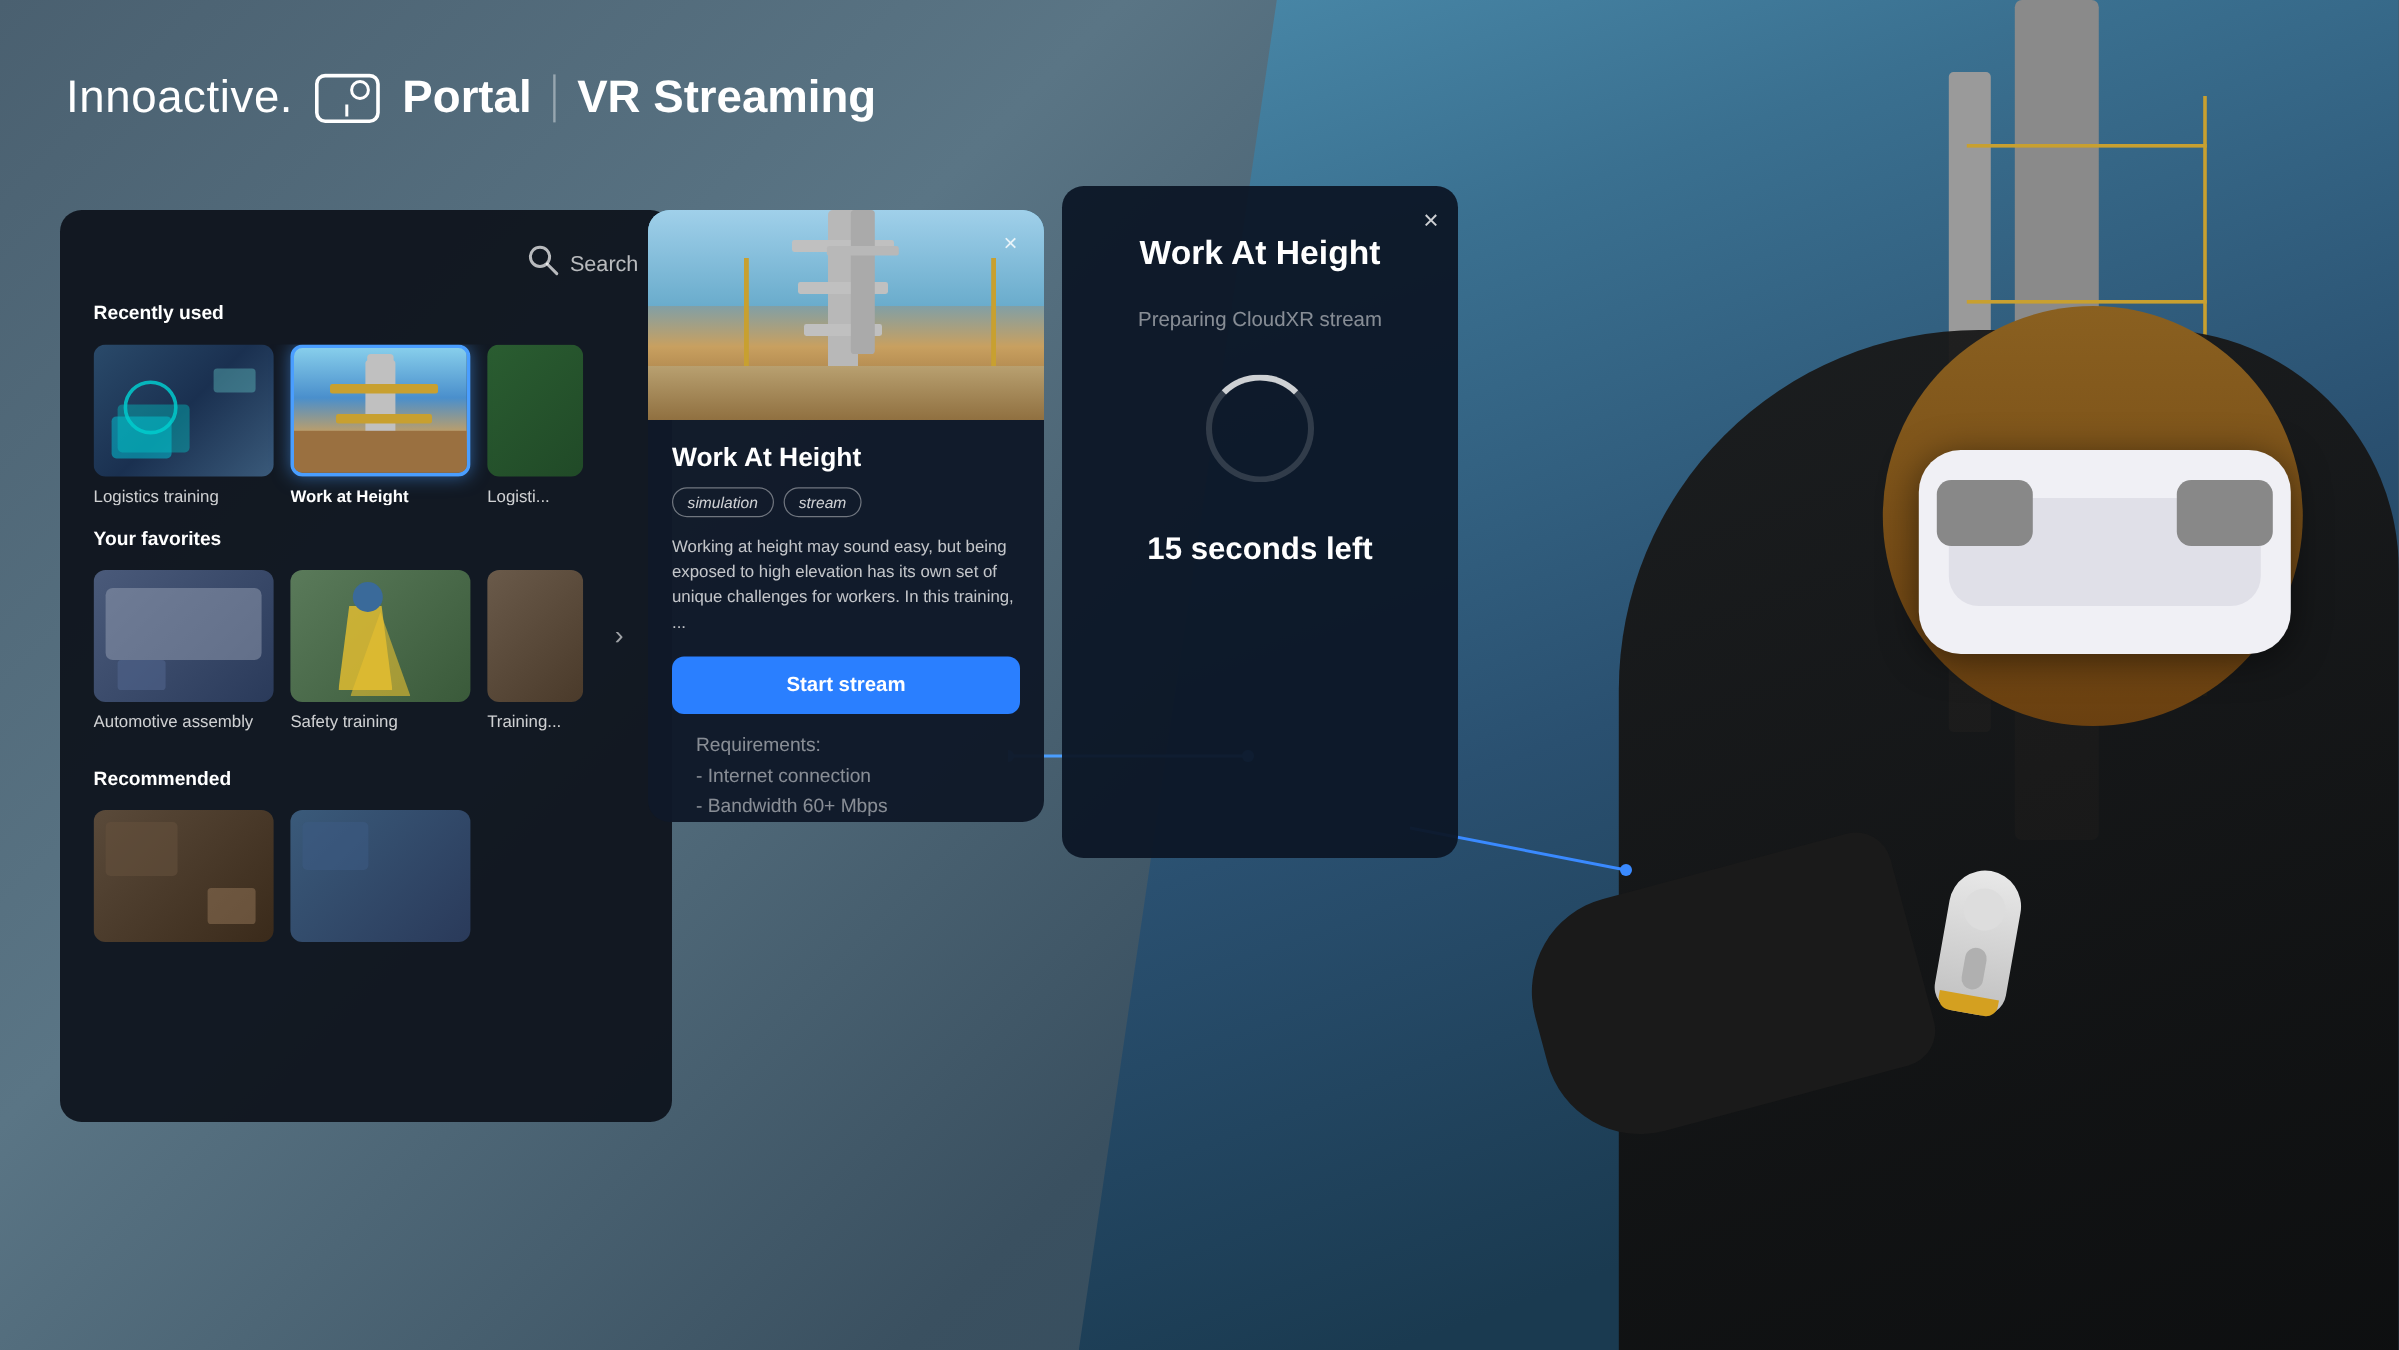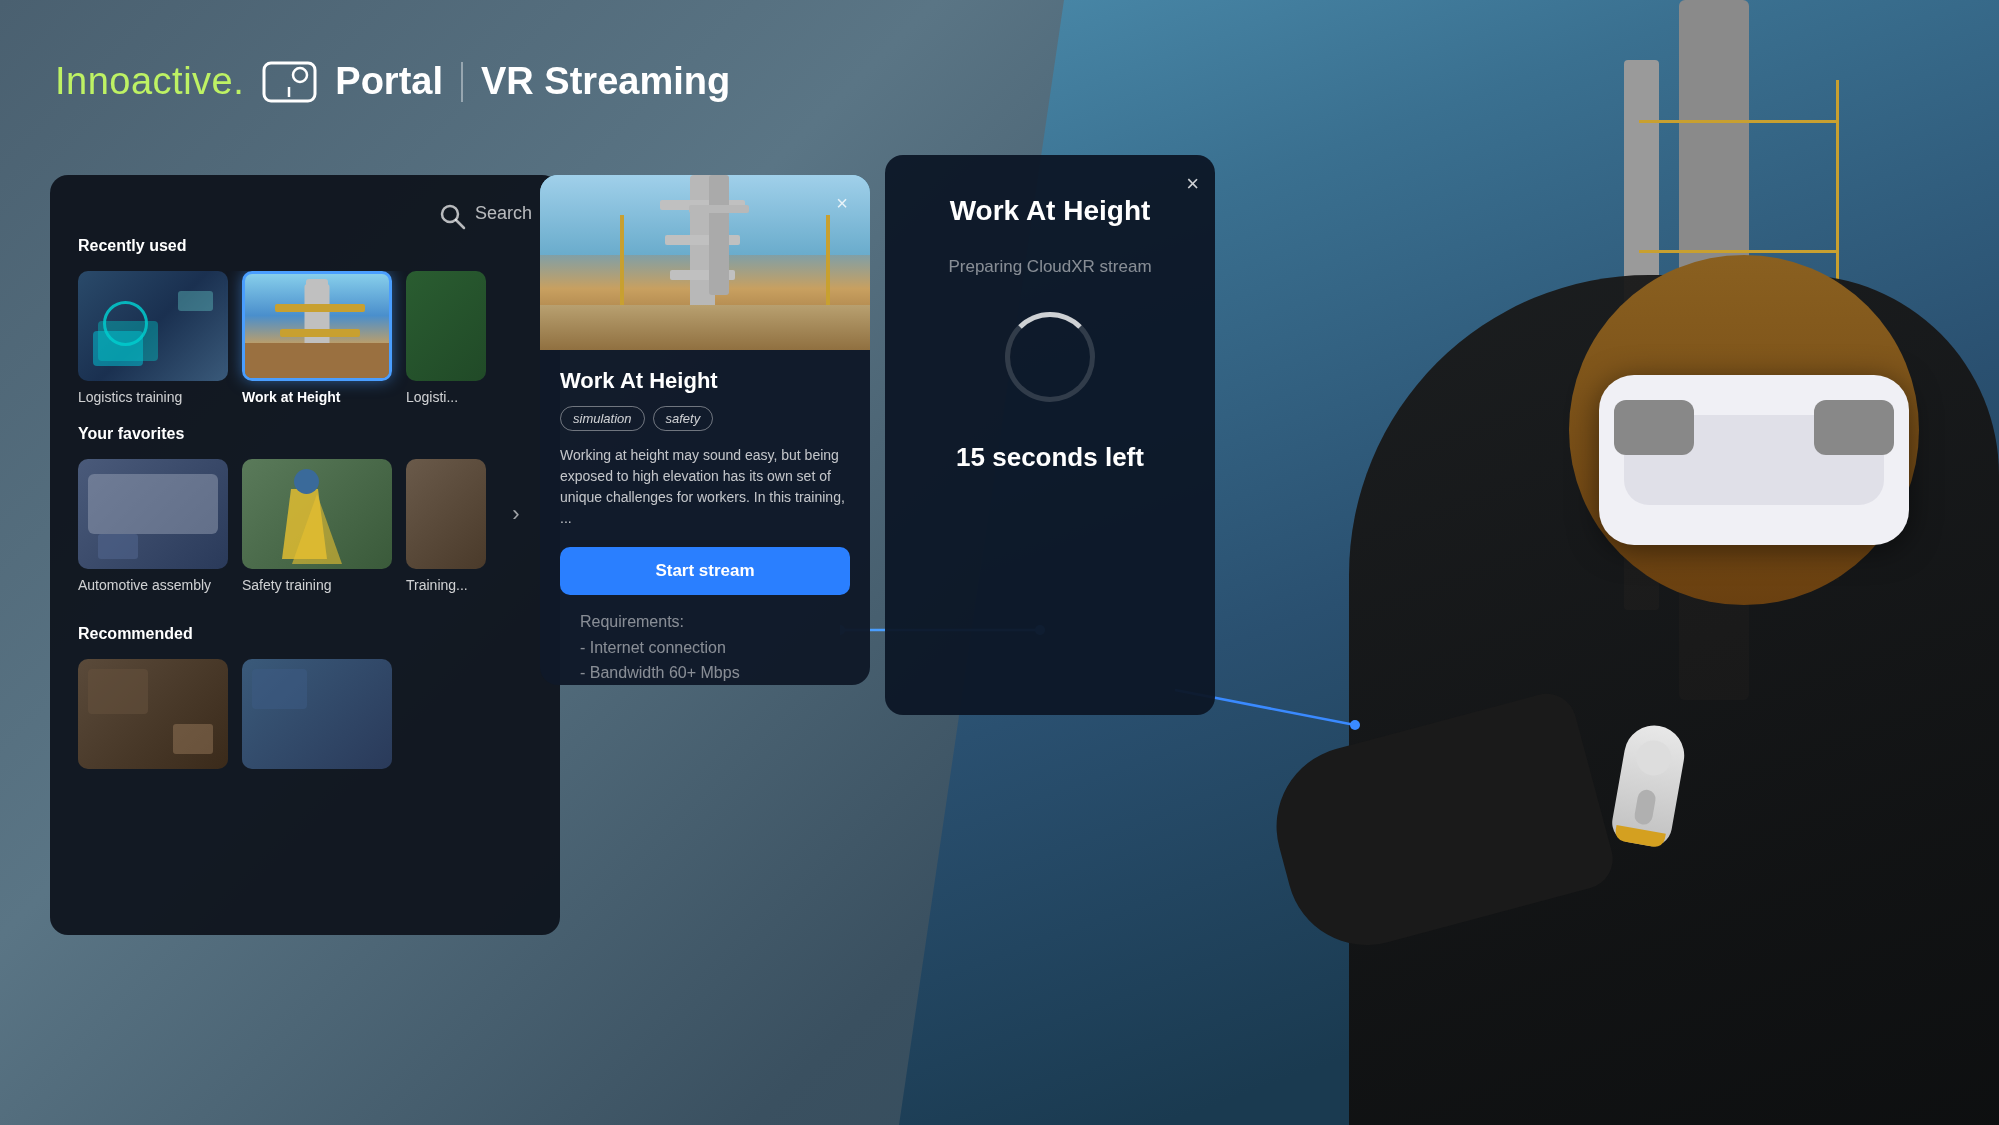--- a/index.html
+++ b/index.html
@@ -58,24 +58,24 @@
       height: 760px;
       background: rgba(15, 20, 30, 0.95);
       border-radius: 18px;
       z-index: 10;
       overflow: hidden;
       padding: 28px;
     }
 
     .search-bar {
       display: flex;
-      align-items: flex-start;
+      align-items: flex-end;
       justify-content: flex-end;
       gap: 8px;
-      margin-bottom: 6px;
+      margin-bottom: 22px;
       cursor: pointer;
     }
 
     .search-label {
       color: rgba(255,255,255,0.7);
       font-size: 18px;
     }
 
     .section-title {
       color: white;
@@ -426,21 +426,21 @@
   </div>
 </div>
 
 <svg class="connector-svg" width="250" height="60">
   <line x1="0" y1="30" x2="200" y2="30" stroke="#4a9eff" stroke-width="2.5" stroke-dasharray="0"></line>
   <circle cx="0" cy="30" r="5" fill="#4a9eff"></circle>
   <circle cx="200" cy="30" r="5" fill="#4a9eff"></circle>
 </svg>
 
 <div class="header">
-  <span class="innoactive-text" style="color:#bef264;font-weight:400;">Innoactive.</span>
+  <span class="innoactive-text" style="color:#ffffff;font-weight:400;">Innoactive.</span>
 
   <svg width="55" height="42" viewBox="0 0 55 42">
     <rect x="2" y="2" width="51" height="38" rx="7" ry="7" fill="none" stroke="white" stroke-width="3"></rect>
     <circle cx="38" cy="14" r="7" fill="none" stroke="white" stroke-width="2.5"></circle>
     <line x1="27" y1="36" x2="27" y2="26" stroke="white" stroke-width="2.5"></line>
   </svg>
   <span style="color:white;font-size:38px;font-weight:600;">Portal</span>
   <div class="header-divider"></div>
   <span style="color:white;font-size:38px;font-weight:700;">VR Streaming</span>
 </div>
@@ -551,21 +551,21 @@
     <div style="position:absolute;top:40px;left:80px;width:4px;height:120px;background:#c8a030;"></div>
     <div style="position:absolute;top:40px;right:40px;width:4px;height:120px;background:#c8a030;"></div>
 
     <div style="position:absolute;bottom:0;left:0;right:0;height:45px;background:linear-gradient(180deg,#b8a070 0%,#907040 100%);"></div>
   </div>
 
   <div class="detail-body">
     <div class="detail-title">Work At Height</div>
     <div class="tag-row">
       <span class="tag">simulation</span>
-      <span class="tag">safety</span>
+      <span class="tag">stream</span>
     </div>
     <div class="detail-desc">Working at height may sound easy, but being exposed to high elevation has its own set of unique challenges for workers. In this training, ...</div>
     <button class="start-stream-btn">Start stream</button>
     <div class="requirements">
       <span>Requirements:</span><br>
       <span>- Internet connection</span><br>
       <span>- Bandwidth 60+ Mbps</span>
     </div>
   </div>
 </div>

